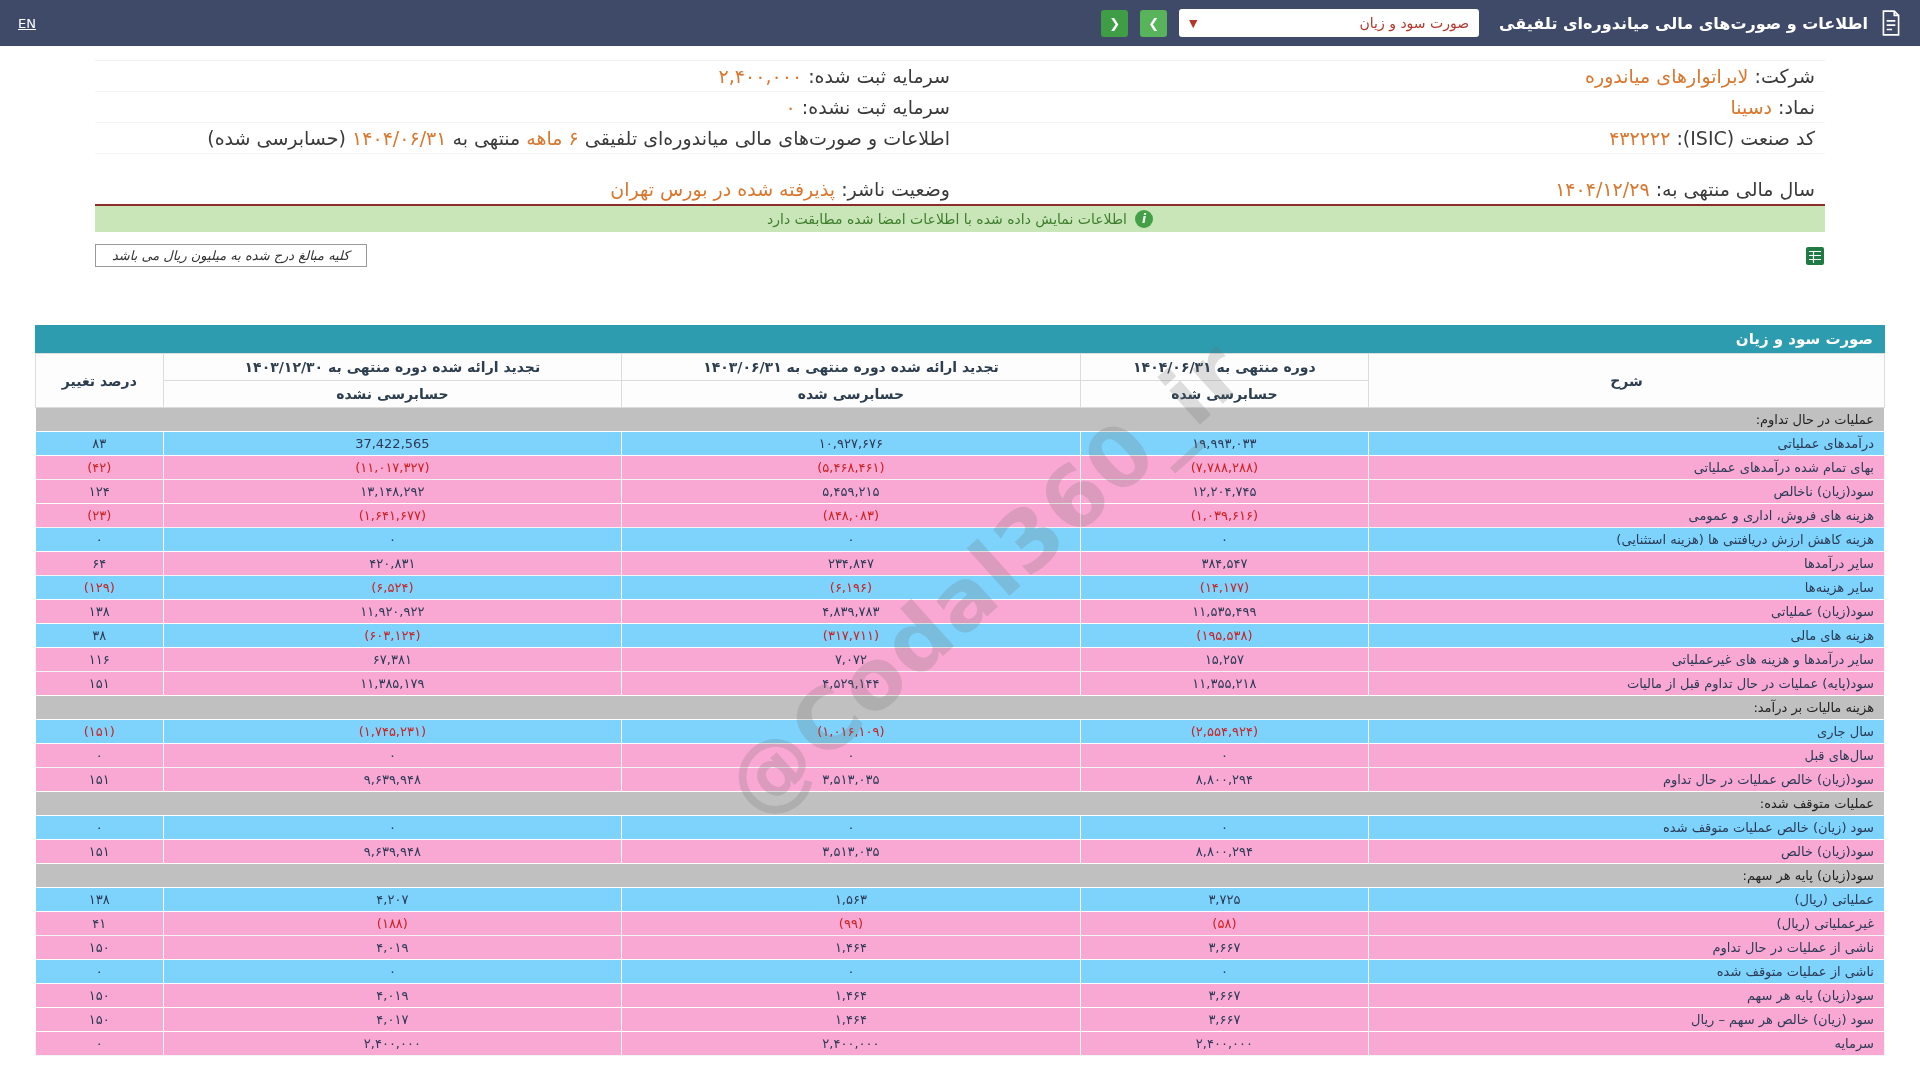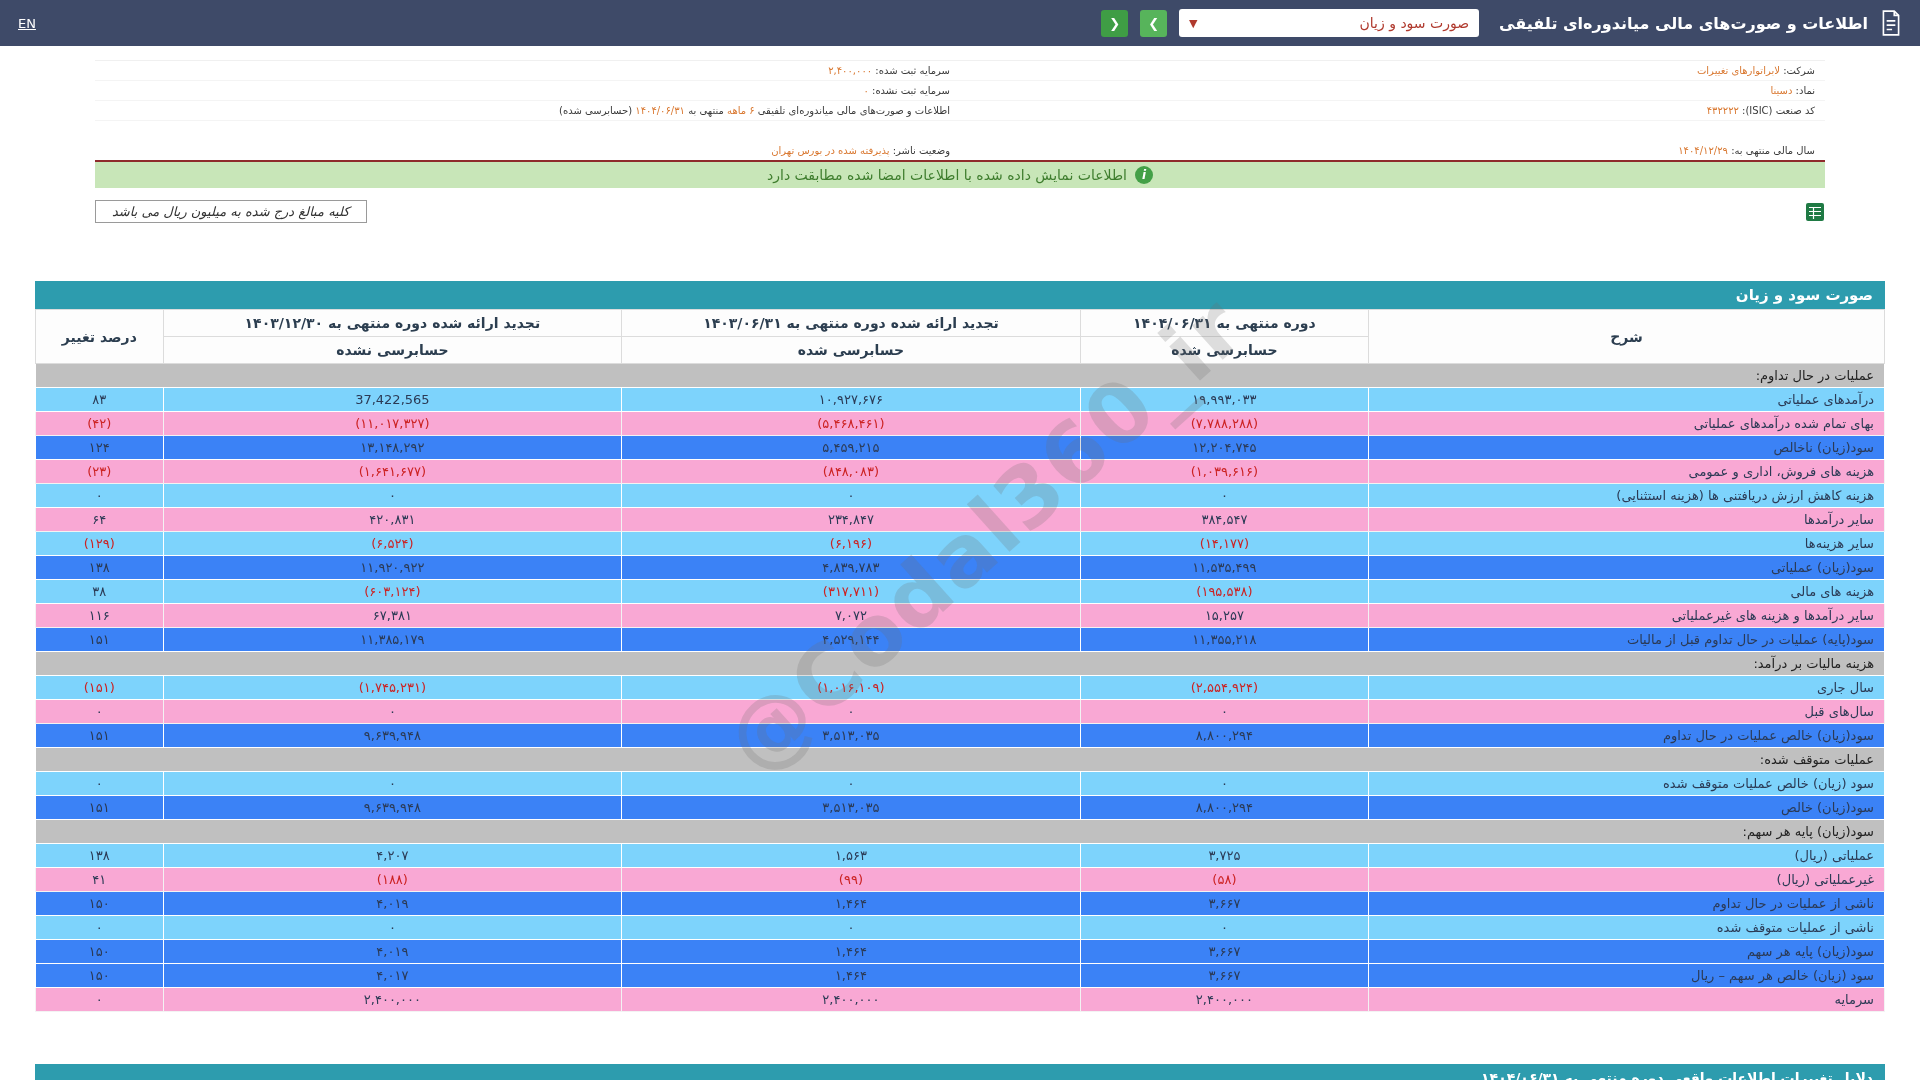--- a/index.html
+++ b/index.html
@@ -38,21 +38,21 @@
   .en-link { color:#ffffff; font-size:13px; text-decoration:underline; cursor:pointer; }
 
   
   .company-info {
     width:1730px; margin:14px auto 0;
     border-top:1px solid #f0f0f0;
     border-bottom:2px solid #8f2b2b;
   }
   .info-grid { display:grid; grid-template-columns:1fr 1fr; }
   .info-cell {
-    padding:4px 10px; font-size:10px; color:#3a3a3a;
+    padding:4px 10px; font-size:19px; color:#3a3a3a;
     border-bottom:1px solid #f4f4f4; white-space:nowrap;
   }
   .info-cell:nth-last-child(-n+2) { border-bottom:none;margin-top:20px; }
   .info-label { color:#3a3a3a; }
   .info-value { color:#d9772f; }
   .info-plain { color:#3a3a3a; }
 
   
   .signed-bar {
     width:1730px; margin:0 auto; height:26px;
@@ -95,21 +95,21 @@
     border:1px solid #ffffff;
     font-size:13px; height:23px; line-height:23px;
     padding:0 10px; color:#2b3a55;
     overflow:hidden; white-space:nowrap;
   }
   .cell-desc { text-align:right; }
   .cell-num { text-align:center; }
   .neg { color:#cc2222; }
   .row-blue td   { background:#7dd3fc; }
   .row-white td  { background:#f9a8d4; border-color:#f3f3f3;margin-top:8px; }
-  .row-yellow td { background:#3b82f6; }
+  .row-yellow td { background:#f9a8d4; }
   .row-section td {
     background:#c0c0c0; color:#222222;
     text-align:right; font-size:13px;
   }
 
   
   .watermark {
     position:absolute; top:205px; left:590px; width:720px;
     text-align:center; direction:ltr;
     transform:rotate(-42deg);
@@ -146,21 +146,21 @@
     <button class="nav-btn next">❯</button>
     <button class="nav-btn prev">❮</button>
   </div>
   <a class="en-link">EN</a>
 </header>
 
 <section class="company-info">
   <div class="info-grid">
     <div class="info-cell">
       <span class="info-label">شرکت:</span>
-      <span class="info-value">لابراتوارهای تغییرات</span>
+      <span class="info-value">لابراتوارهای میاندوره</span>
     </div>
     <div class="info-cell">
       <span class="info-label">سرمایه ثبت شده:</span>
       <span class="info-value">۲,۴۰۰,۰۰۰</span>
     </div>
     <div class="info-cell">
       <span class="info-label">نماد:</span>
       <span class="info-value">دسینا</span>
     </div>
     <div class="info-cell">

